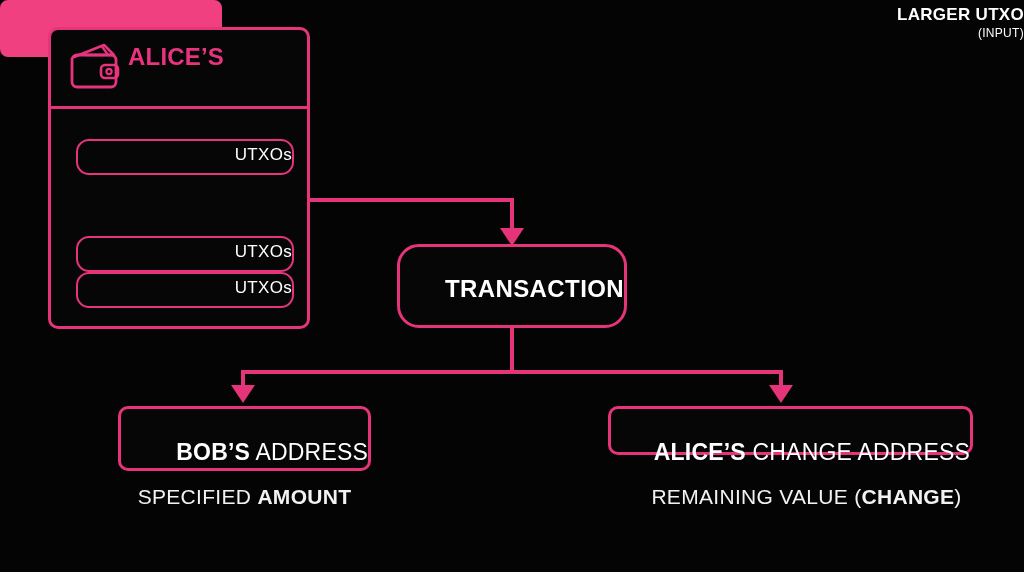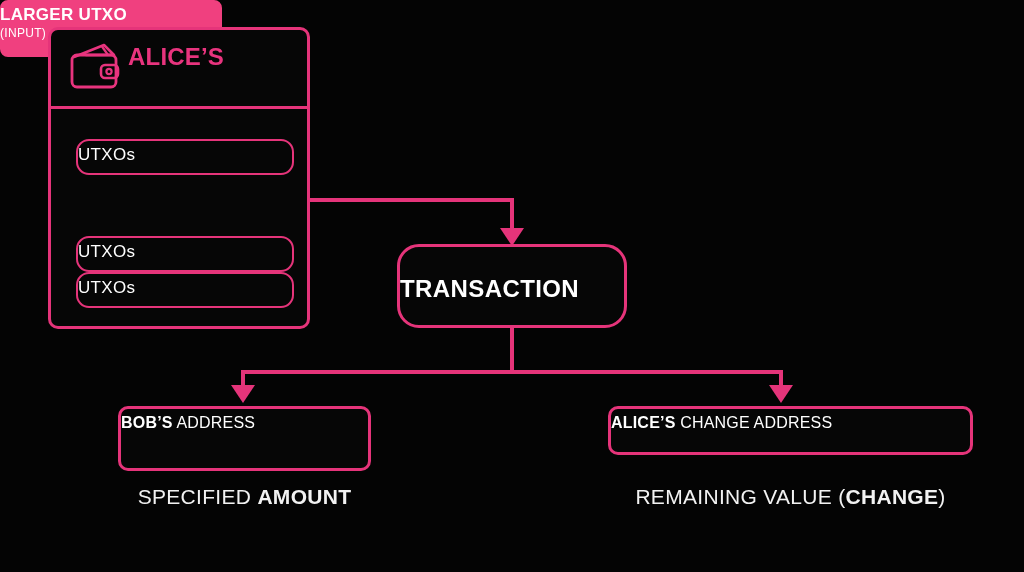--- a/index.html
+++ b/index.html
@@ -26,21 +26,21 @@
     position: absolute;
     box-sizing: border-box;
     background: #060606;
     border: 3px solid #E5347A;
     border-radius: 9px;
   }
   .box-label {
     position: absolute;
     left: 0;
     right: 0;
-    text-align: left;
+    text-align: right;
     color: #FFFFFF;
     white-space: nowrap;
   }
 
   
   #wallet-header {
     left: 48px;
     top: 27px;
     width: 262px;
     height: 82px;
@@ -142,22 +142,22 @@
   #alice-change-box {
     left: 608px;
     top: 406px;
     width: 365px;
     height: 49px;
     border-width: 3px;
     border-radius: 10px;
   }
   #bob-box .box-label,
   #alice-change-box .box-label {
-    top: 5px;
-    font-size: 16px;
+    top: 30px;
+    font-size: 23px;
     font-weight: normal;
     letter-spacing: 0.2px;
   }
   .strong { font-weight: bold; }
 
   
   .caption {
     position: absolute;
     text-align: center;
     color: #F2F2F2;
@@ -165,21 +165,21 @@
     font-weight: normal;
     letter-spacing: 0.3px;
     white-space: nowrap;
   }
   #bob-caption {
     left: 118px;
     width: 253px;
     top: 485px;
   }
   #alice-caption {
-    left: 608px;
+    left: 624px;
     width: 365px;
     top: 485px;
   }
 
   
   #connectors {
     position: absolute;
     left: 0;
     top: 0;
     width: 1024px;

